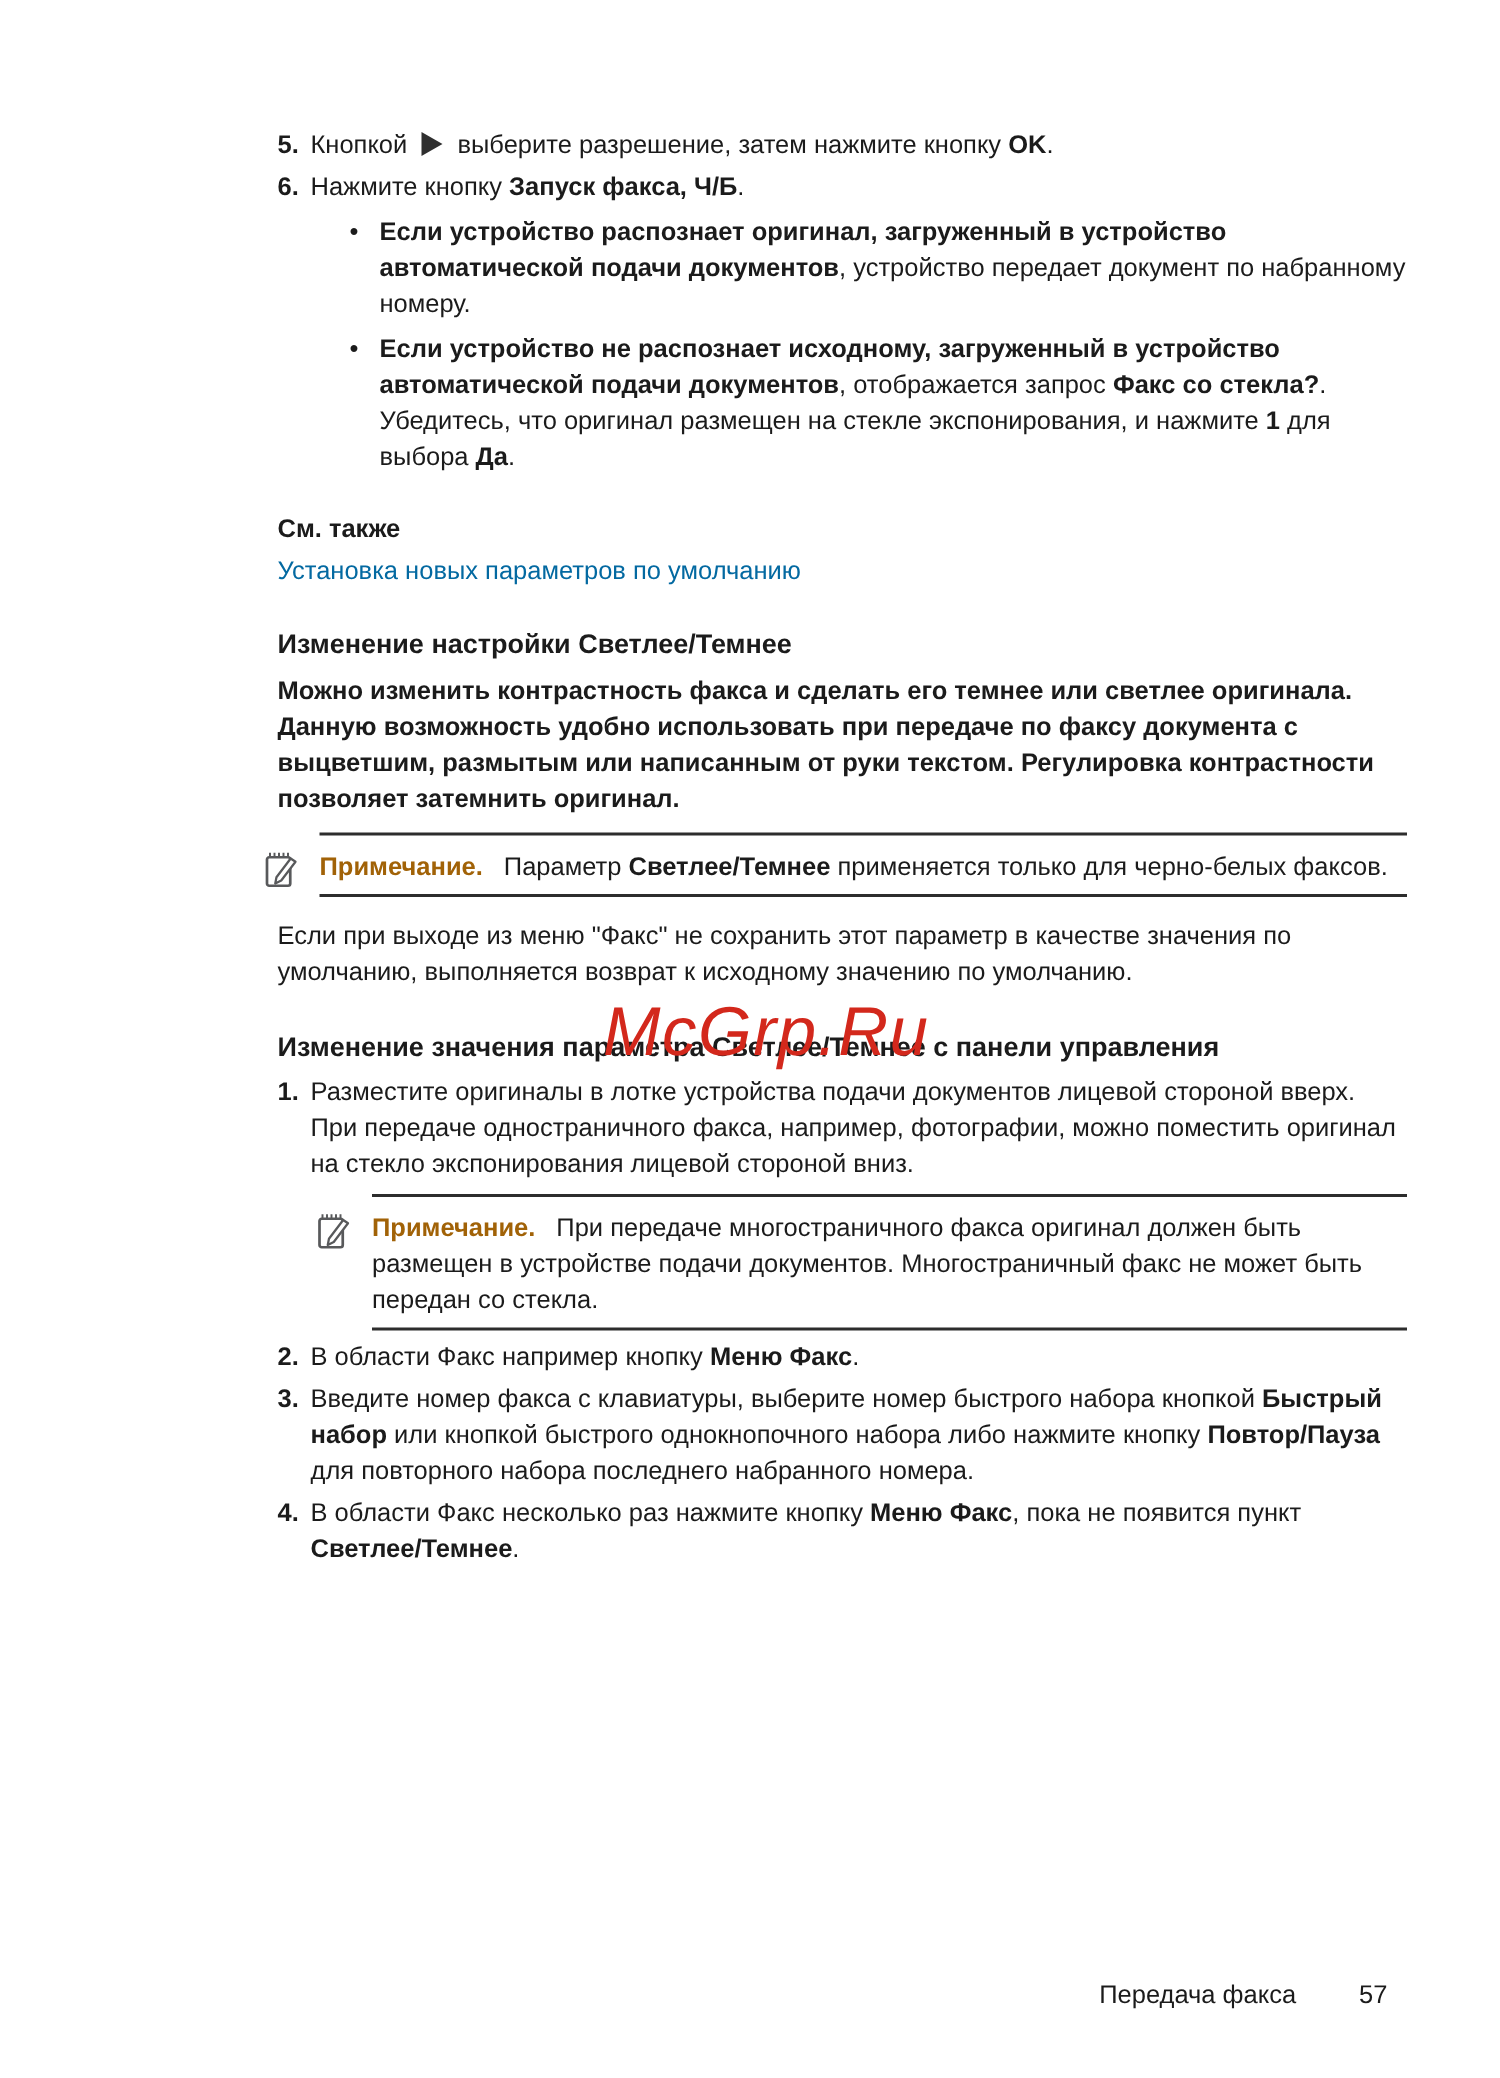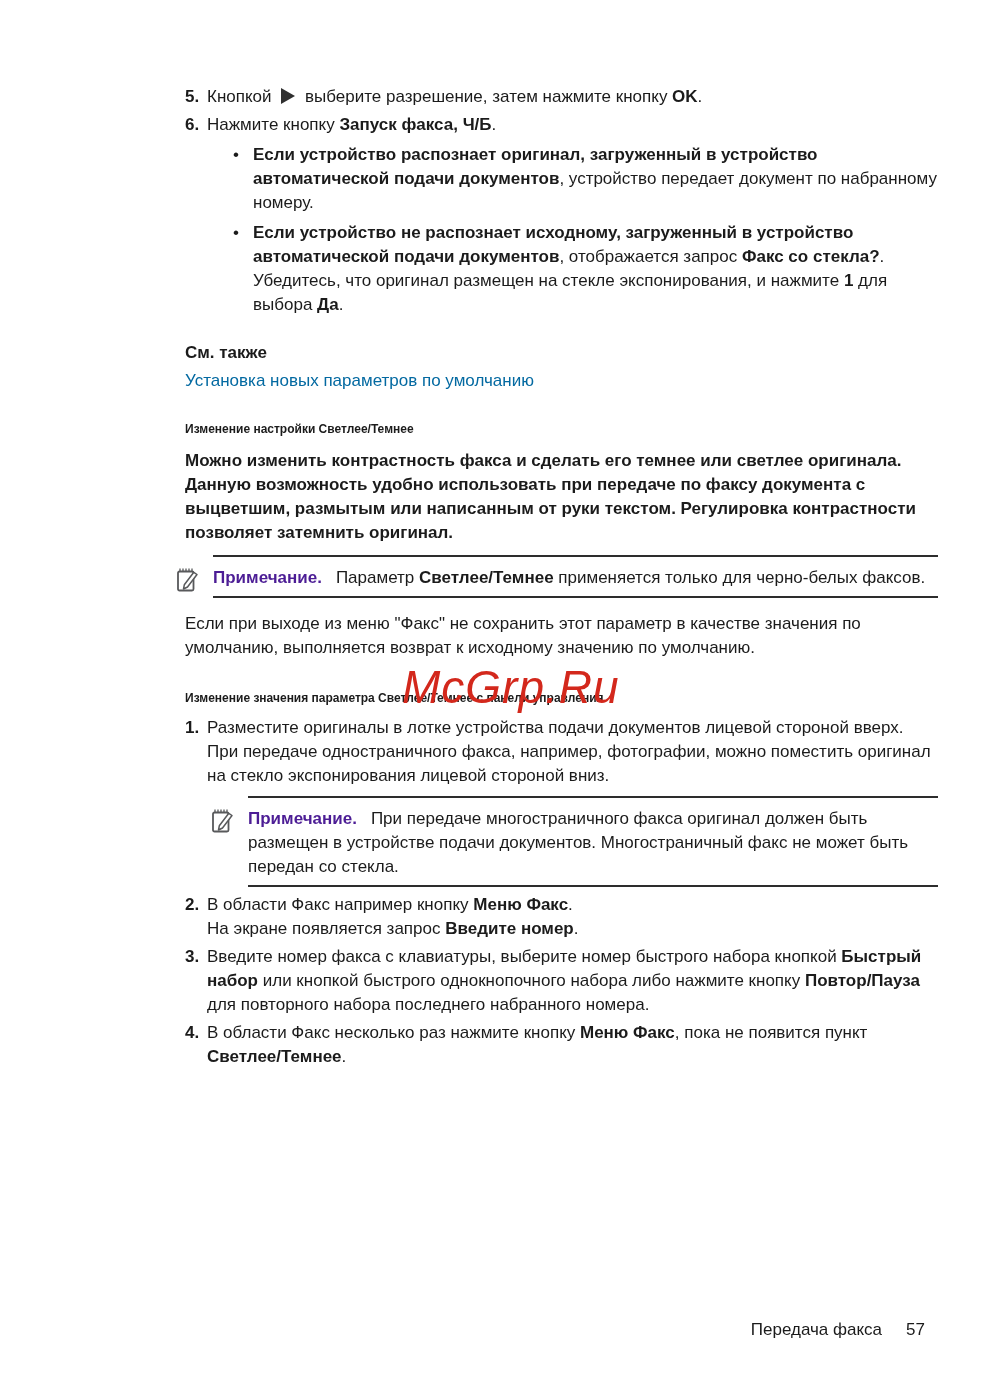--- a/index.html
+++ b/index.html
@@ -18,36 +18,36 @@
   .bullet { display:flex; margin-left:26px; margin-top:6px; }
   .marker { width:20px; flex:none; }
   .b { font-weight:bold; }
 
   
   .see-also { margin-top:24px; font-weight:bold; }
   .link-row { margin-top:4px; }
   .link { color:#0369a1; cursor:pointer; }
 
   
-  .section-heading { font-size:12px; font-weight:bold; line-height:24px; margin:0; }
+  .section-heading { font-size:18px; font-weight:bold; line-height:24px; margin:0; }
   .mt-sec { margin-top:24px; }
   .mt-sec2 { margin-top:26px; }
   .para { margin:8px 0 0 0;font-weight:bold; }
   .para2 { margin:14px 0 0 0; }
 
   
   .note {
     position:relative;
     border-top:2px solid #2d2d2d; border-bottom:2px solid #2d2d2d;
     padding:9px 0 6px 0;
     margin-top:10px; margin-left:28px;
   }
   .note-in-list { margin-left:41px; margin-top:8px; margin-bottom:2px; }
   .note-icon { position:absolute; left:-38px; top:10px; width:24px; height:26px; }
-  .note-label { font-weight:bold; color:#4c1d95; margin-right:14px; }
+  .note-label { font-weight:bold; color:#a16207; margin-right:14px; }
 
   .steps2 { margin-top:6px; }
 
   
   .seg-icon.play-icon {
     display:inline-block; width:0; height:0;
     border-left:14px solid #2f2f2f;
     border-top:8px solid transparent; border-bottom:8px solid transparent;
     margin:0 5px; vertical-align:-2px;
   }
@@ -55,21 +55,21 @@
   
   .watermark {
     position:absolute; left:402px; top:664px;
     font-style:italic; font-size:46px; line-height:46px; letter-spacing:1px;
     color:#d3281c; white-space:nowrap; pointer-events:none;text-align:right;
   }
 
   
   .footer {
     position:absolute; top:1318px; right:75px;
-    display:flex; gap:24px; align-items:baseline;
+    display:flex; gap:42px; align-items:baseline;
   }
 </style>
 </head>
 <body>
 
 <div class="content">
 
   <div class="li">
     <span class="num">5.</span>
     <div class="li-body"><span>Кнопкой </span><span class="seg-icon play-icon"></span><span> выберите разрешение, затем нажмите кнопку </span><span class="b">OK</span><span>.</span></div>
@@ -128,21 +128,20 @@
           </span>
           <span class="note-label">Примечание.</span><span><span>При передаче многостраничного факса оригинал должен быть размещен в устройстве подачи документов. Многостраничный факс не может быть передан со стекла.</span></span>
         </div>
       </div>
     </div>
 
     <div class="li">
       <span class="num">2.</span>
       <div class="li-body">
         <div><span>В области Факс например кнопку </span><span class="b">Меню Факс</span><span>.</span></div>
-        <div><span>На экране появляется запрос </span><span class="b">Введите номер</span><span>.</span></div>
       </div>
     </div>
 
     <div class="li">
       <span class="num">3.</span>
       <div class="li-body"><span>Введите номер факса с клавиатуры, выберите номер быстрого набора кнопкой </span><span class="b">Быстрый набор</span><span> или кнопкой быстрого однокнопочного набора либо нажмите </span><span>кнопку </span><span class="b">Повтор/Пауза</span><span> для повторного набора последнего набранного номера.</span></div>
     </div>
 
     <div class="li">
       <span class="num">4.</span>

